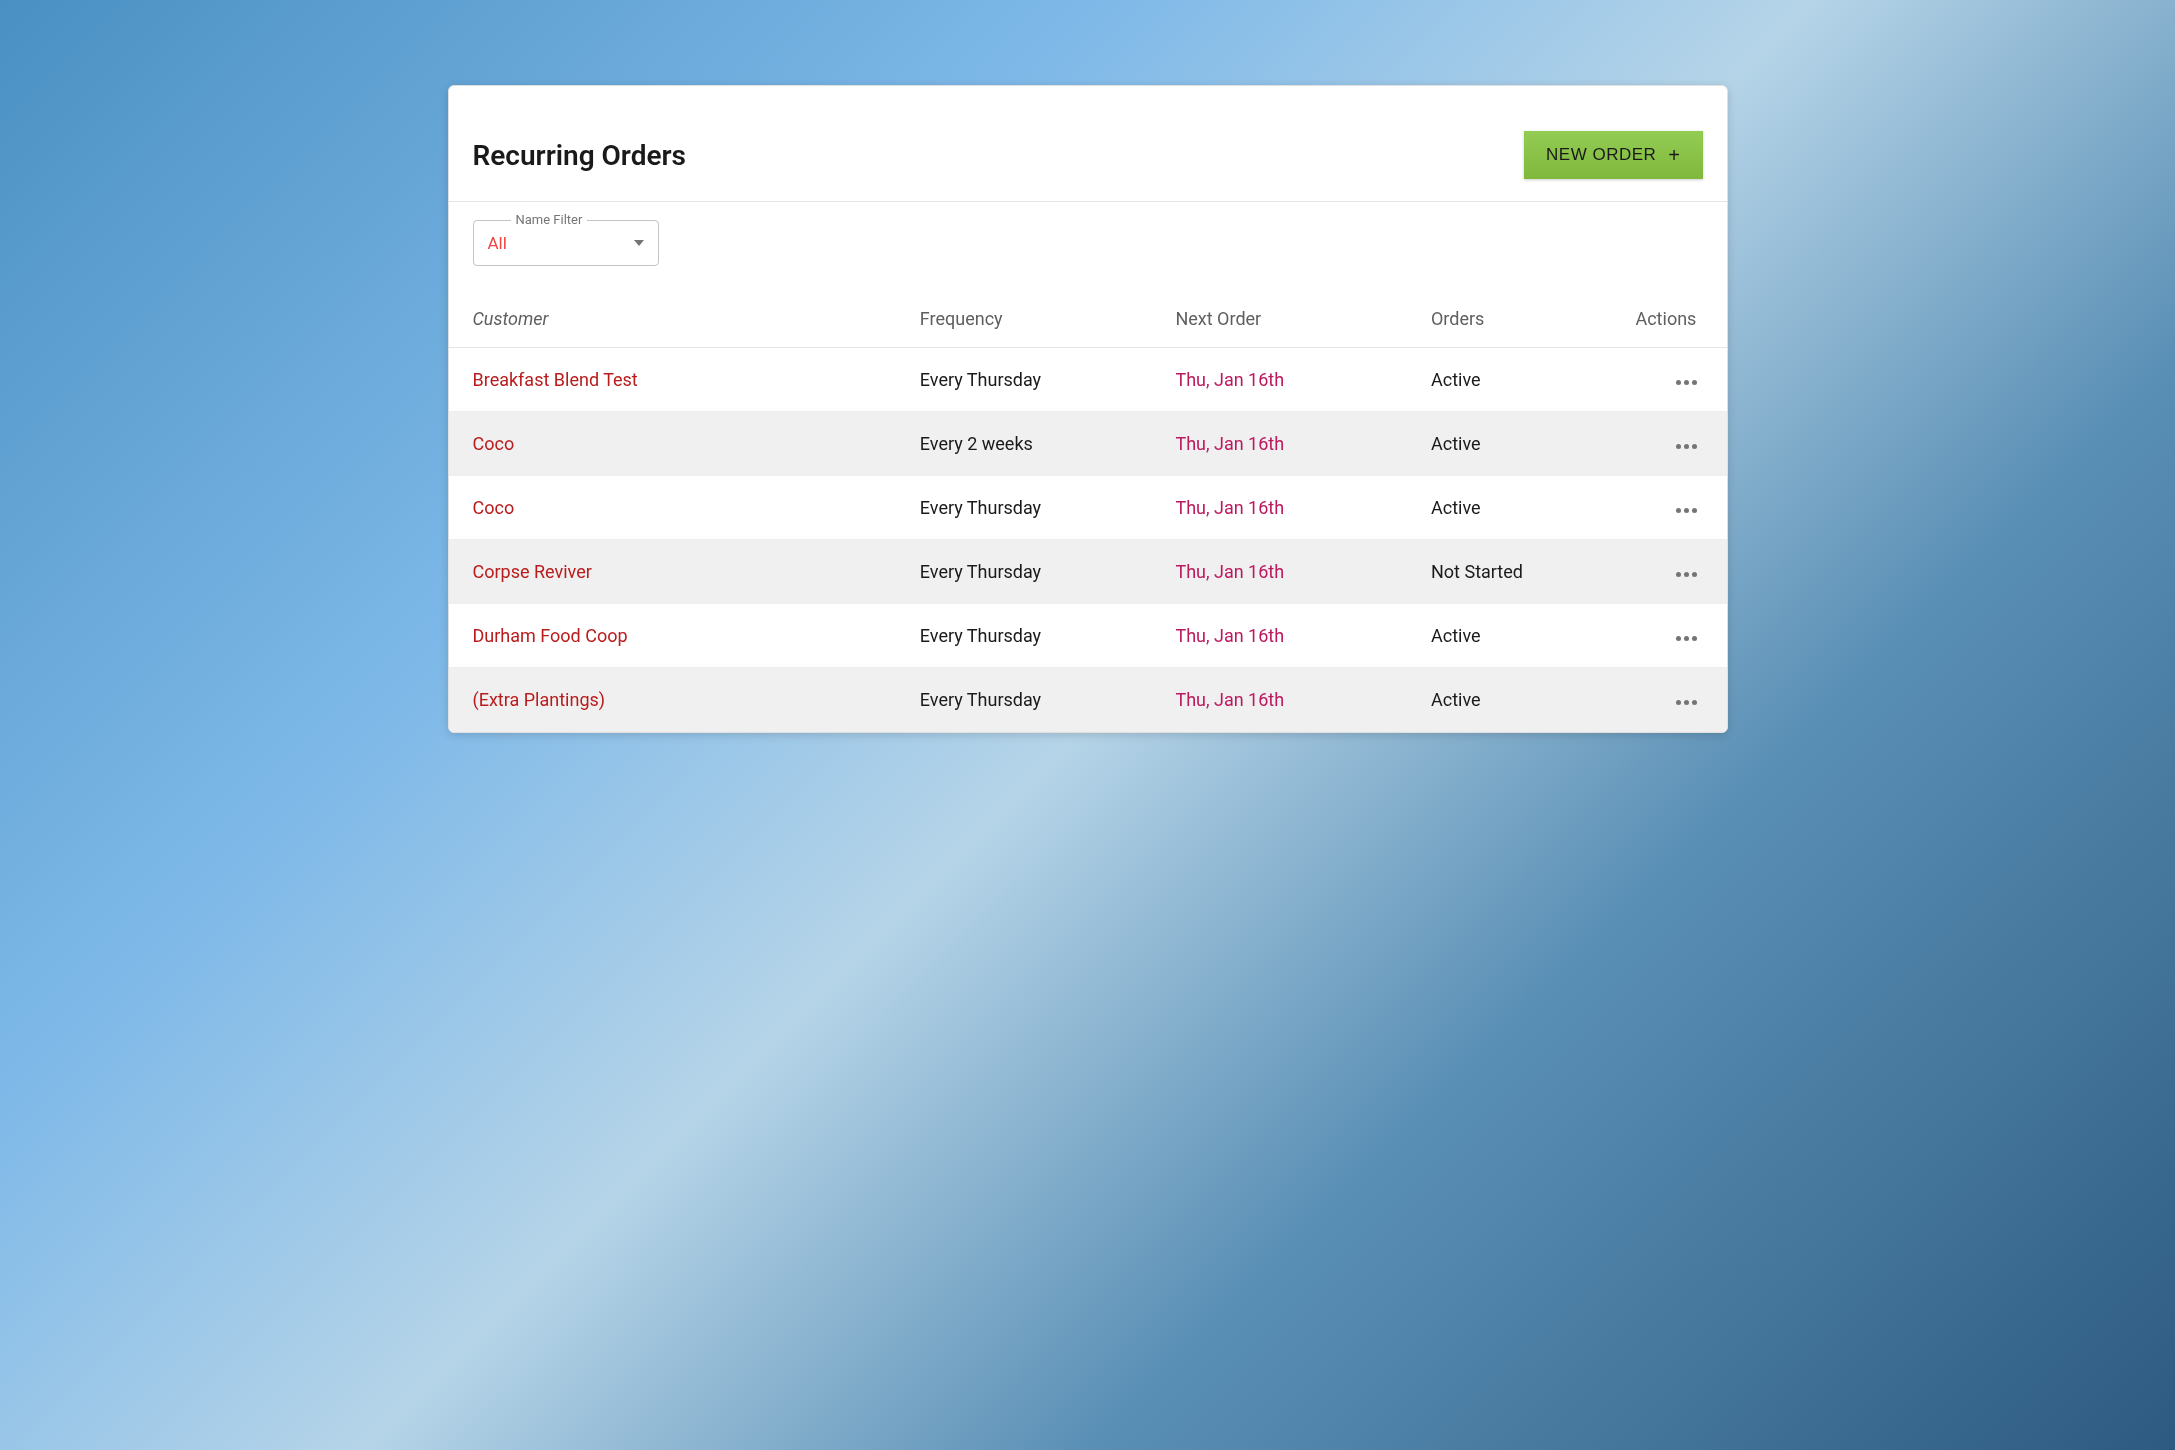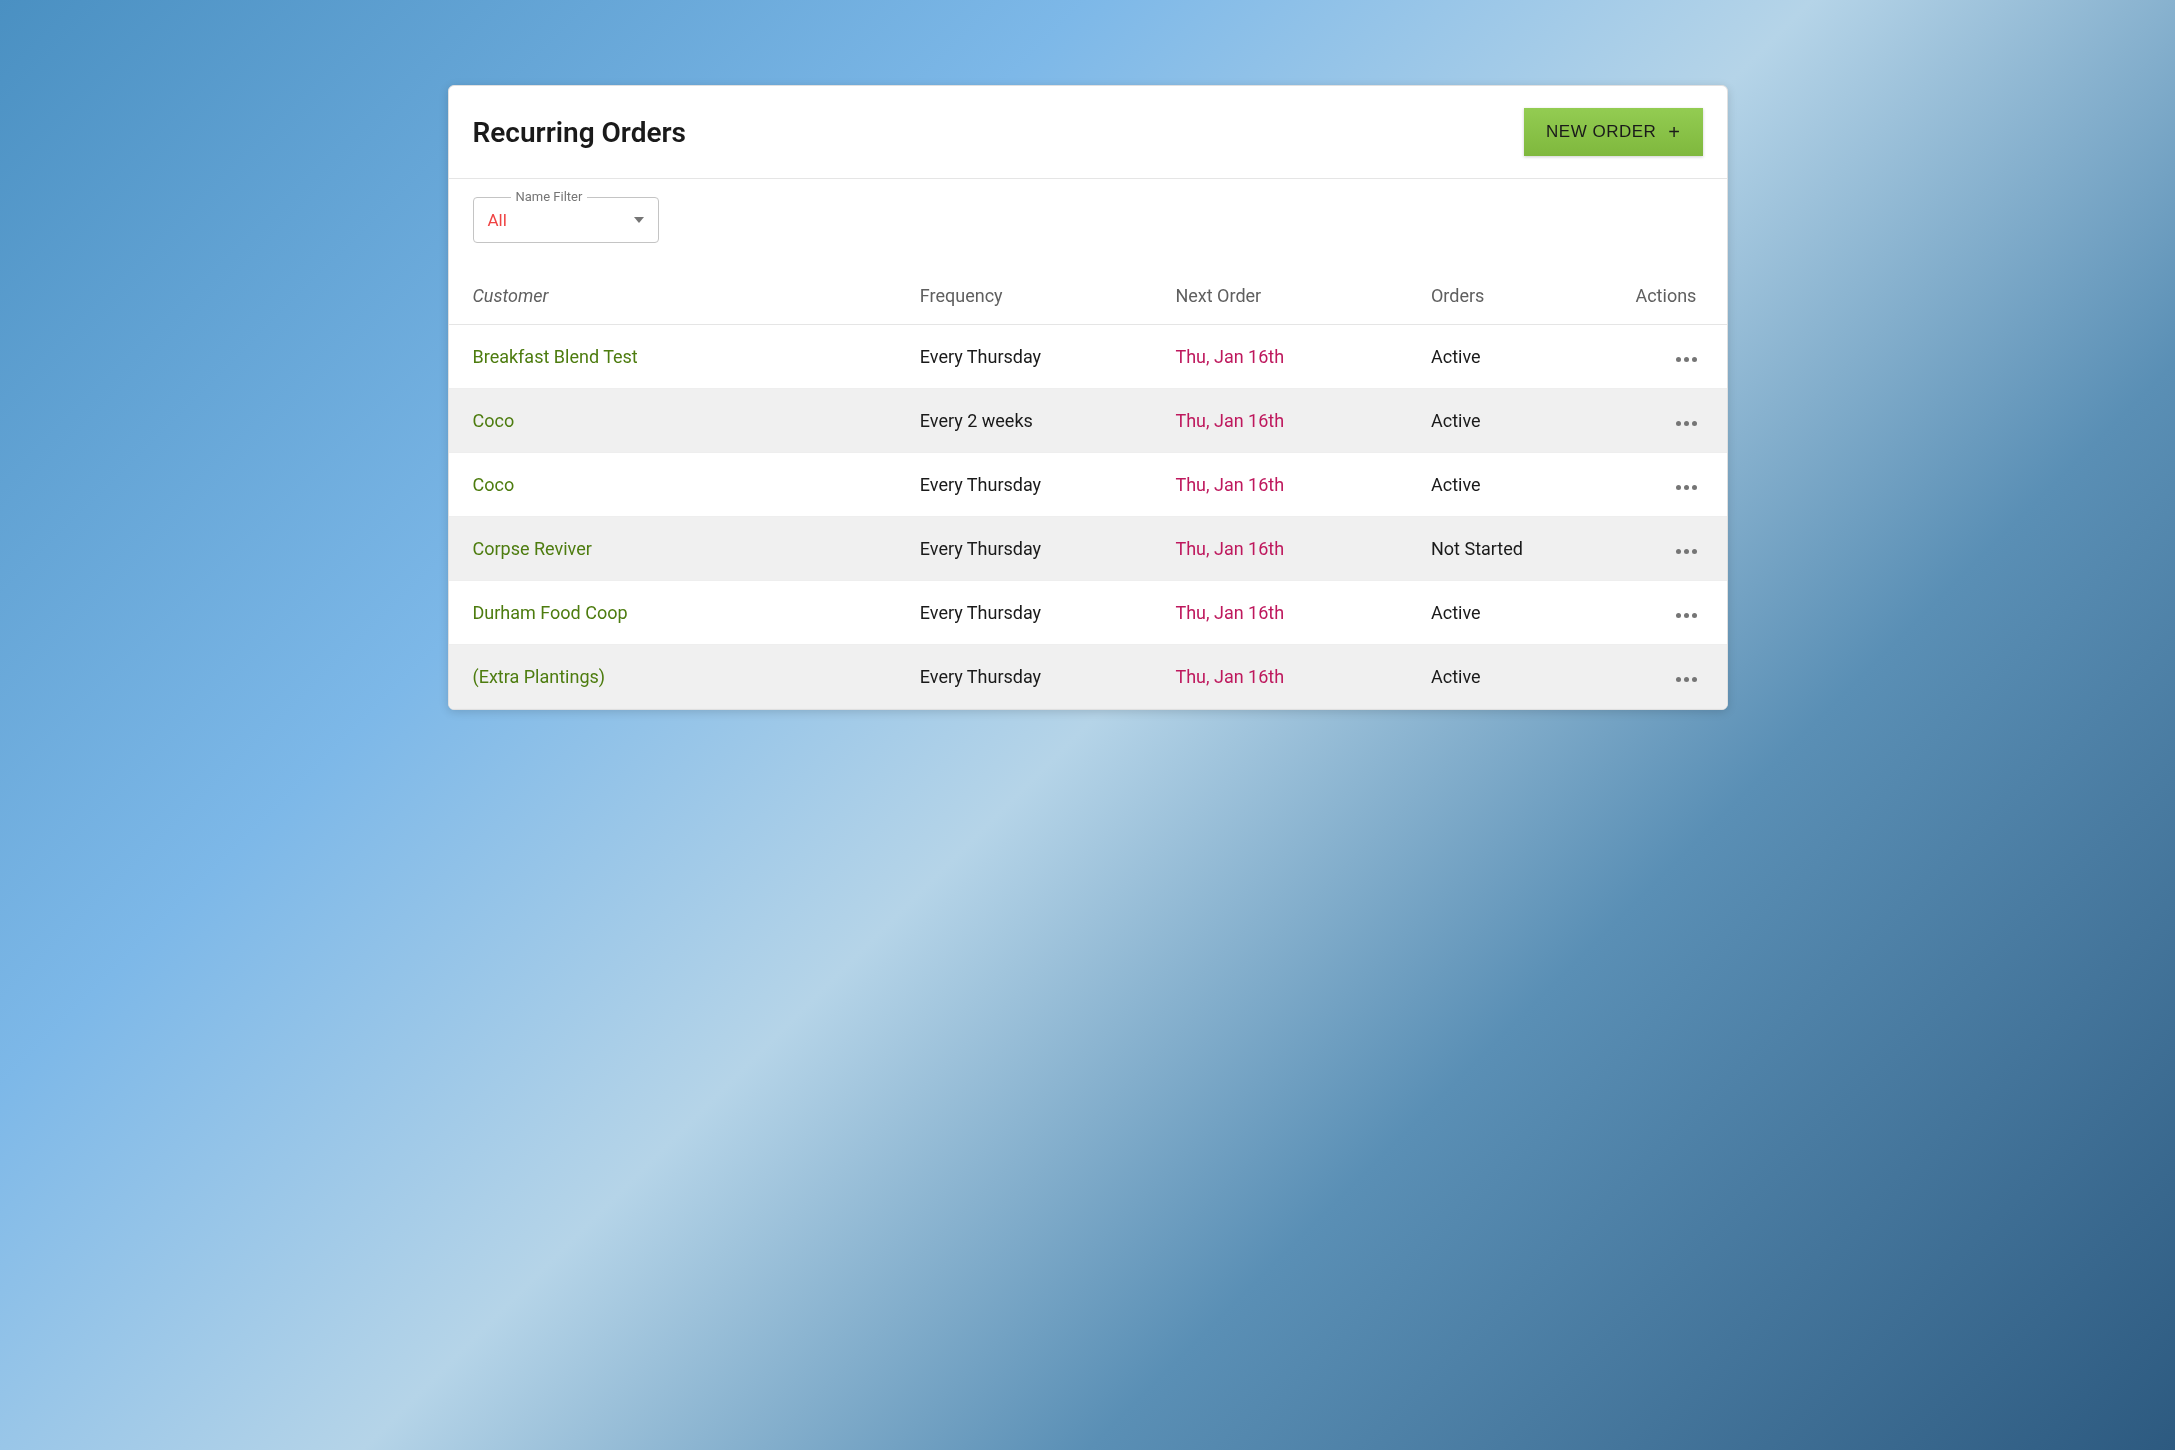--- a/index.html
+++ b/index.html
@@ -24,20 +24,21 @@
       max-width: 1280px;
       overflow: hidden;
       border: 1px solid #e0e0e0;
     }
     .card-header {
       display: flex;
       justify-content: space-between;
       align-items: center;
       padding: 22px 24px 22px 24px;
       border-bottom: 1px solid #e5e5e5;
+      margin-top: 23px;
     }
     .page-title {
       font-size: 28px;
       font-weight: 600;
       color: #1a1a1a;
     }
     .new-order-btn {
       background: #8bc34a;
       background: linear-gradient(to bottom, #93cc52, #7fb83d);
       color: #1a1a1a;
@@ -116,21 +117,21 @@
     .table tbody tr:nth-child(even) {
       background: #f0f0f0;
     }
     .table tbody td {
       padding: 20px 24px;
       font-size: 18px;
       color: #1a1a1a;
       vertical-align: middle;
     }
     .table tbody td.customer-cell a {
-      color: #4d7c0f;
+      color: #b91c1c;
       text-decoration: none;
       font-weight: 400;
     }
     .table tbody td.next-order-cell {
       color: #be185d;
     }
     .table tbody td.actions-cell {
       text-align: right;
       color: #757575;
     }

